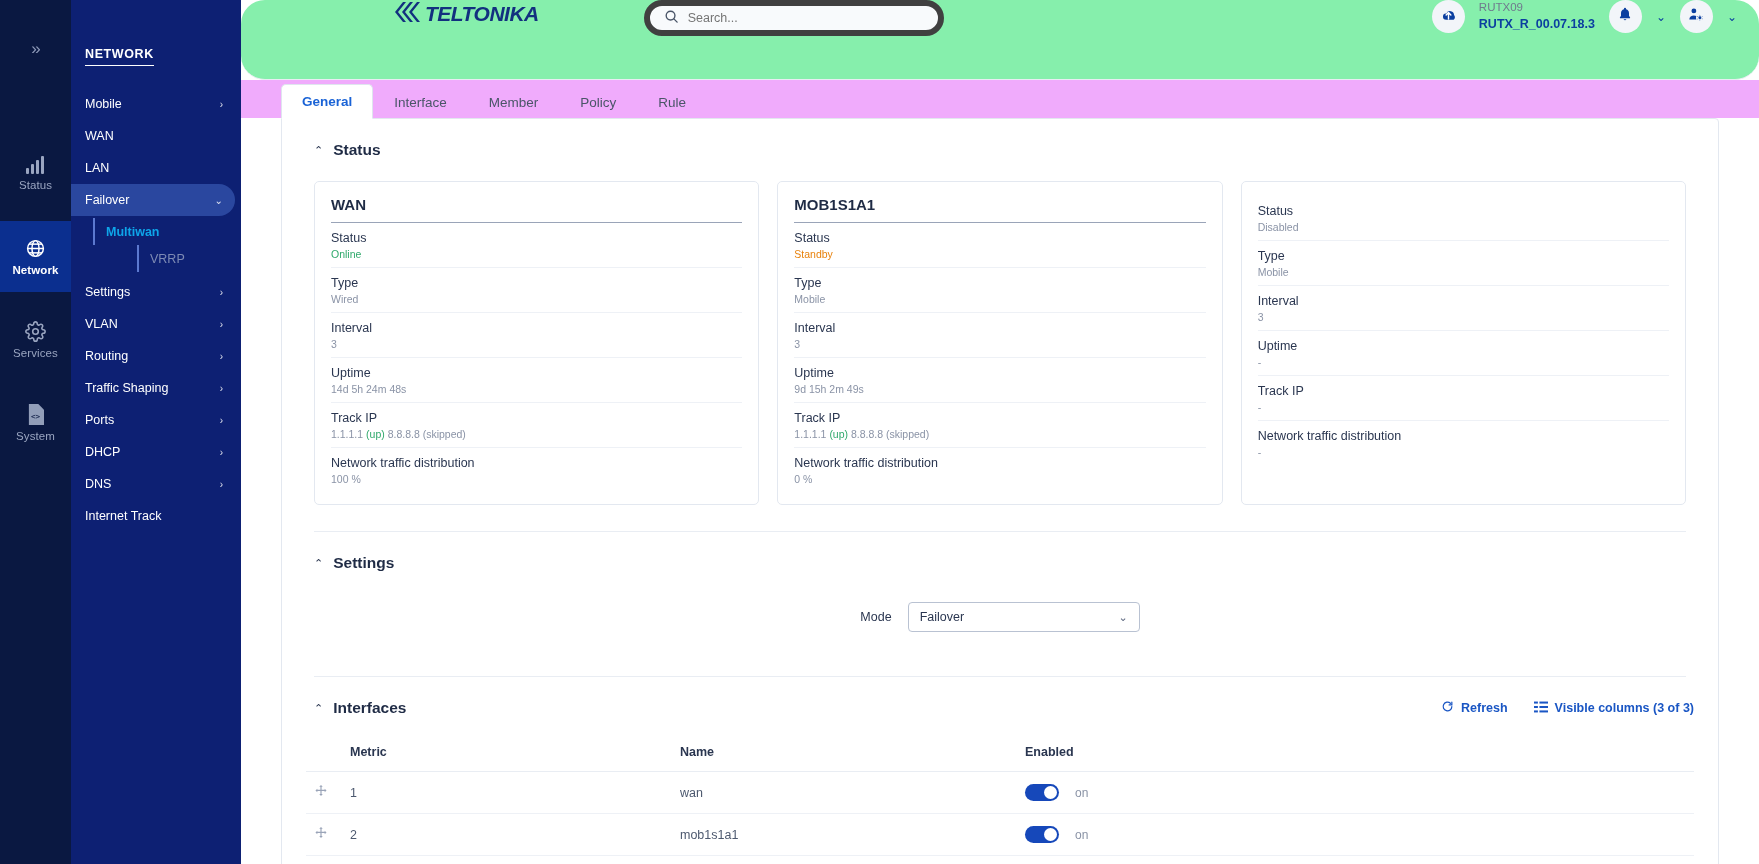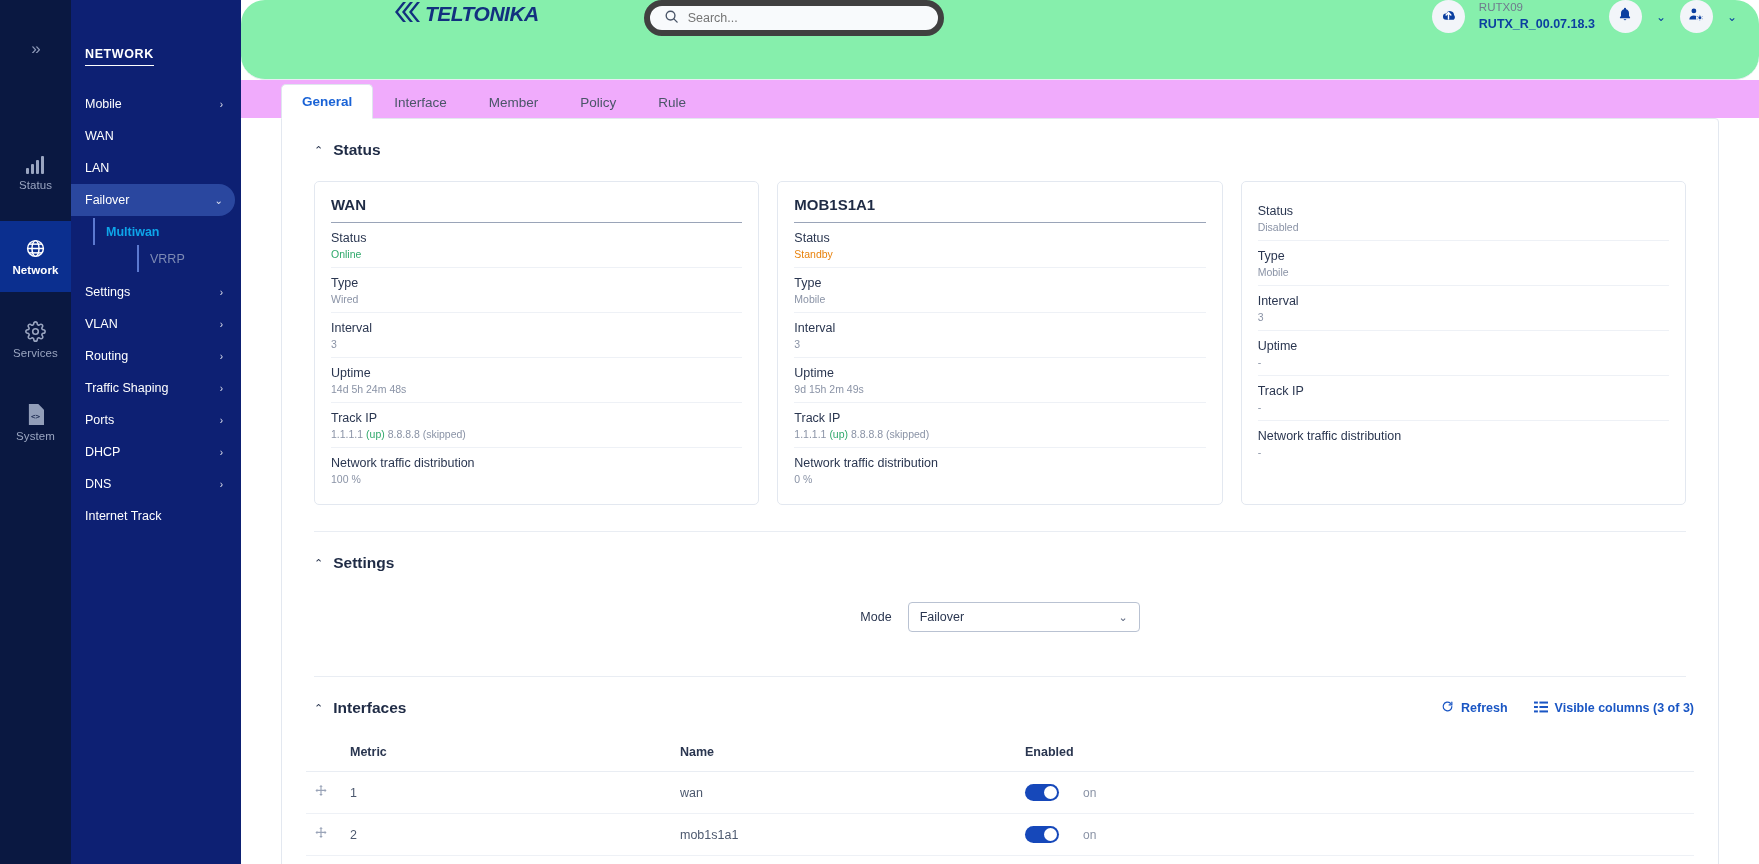--- a/index.html
+++ b/index.html
@@ -143,21 +143,21 @@
 
   table { width: 100%; border-collapse: collapse; margin-top: 14px; }
   th {
     text-align: left; font-size: 12.5px; color: #2a3650; font-weight: bold;
     padding: 10px 0 12px 0; border-bottom: 1px solid #e9edf3;
   }
   td { padding: 12px 0; border-bottom: 1px solid #eef1f6; font-size: 12.5px; color: #4d596f; }
   .col-handle { width: 44px; padding-left: 8px; }
   .col-metric { width: 330px; }
   .col-name { width: 345px; }
-  .toggle-cell { display:flex; align-items:center; gap: 24px; }
+  .toggle-cell { display:flex; align-items:center; gap: 16px; }
   .toggle {
     width: 34px; height: 17px; border-radius: 9px; background: #1648ba; position: relative; cursor: pointer;
   }
   .toggle::after {
     content:''; position:absolute; top: 2px; right: 2px; width: 13px; height: 13px;
     border-radius: 50%; background: #ffffff;
   }
   .toggle-label { font-size: 12px; color: #8a93a6; }
   .handle { color:#9aa4b8; cursor: grab; }
 </style>

